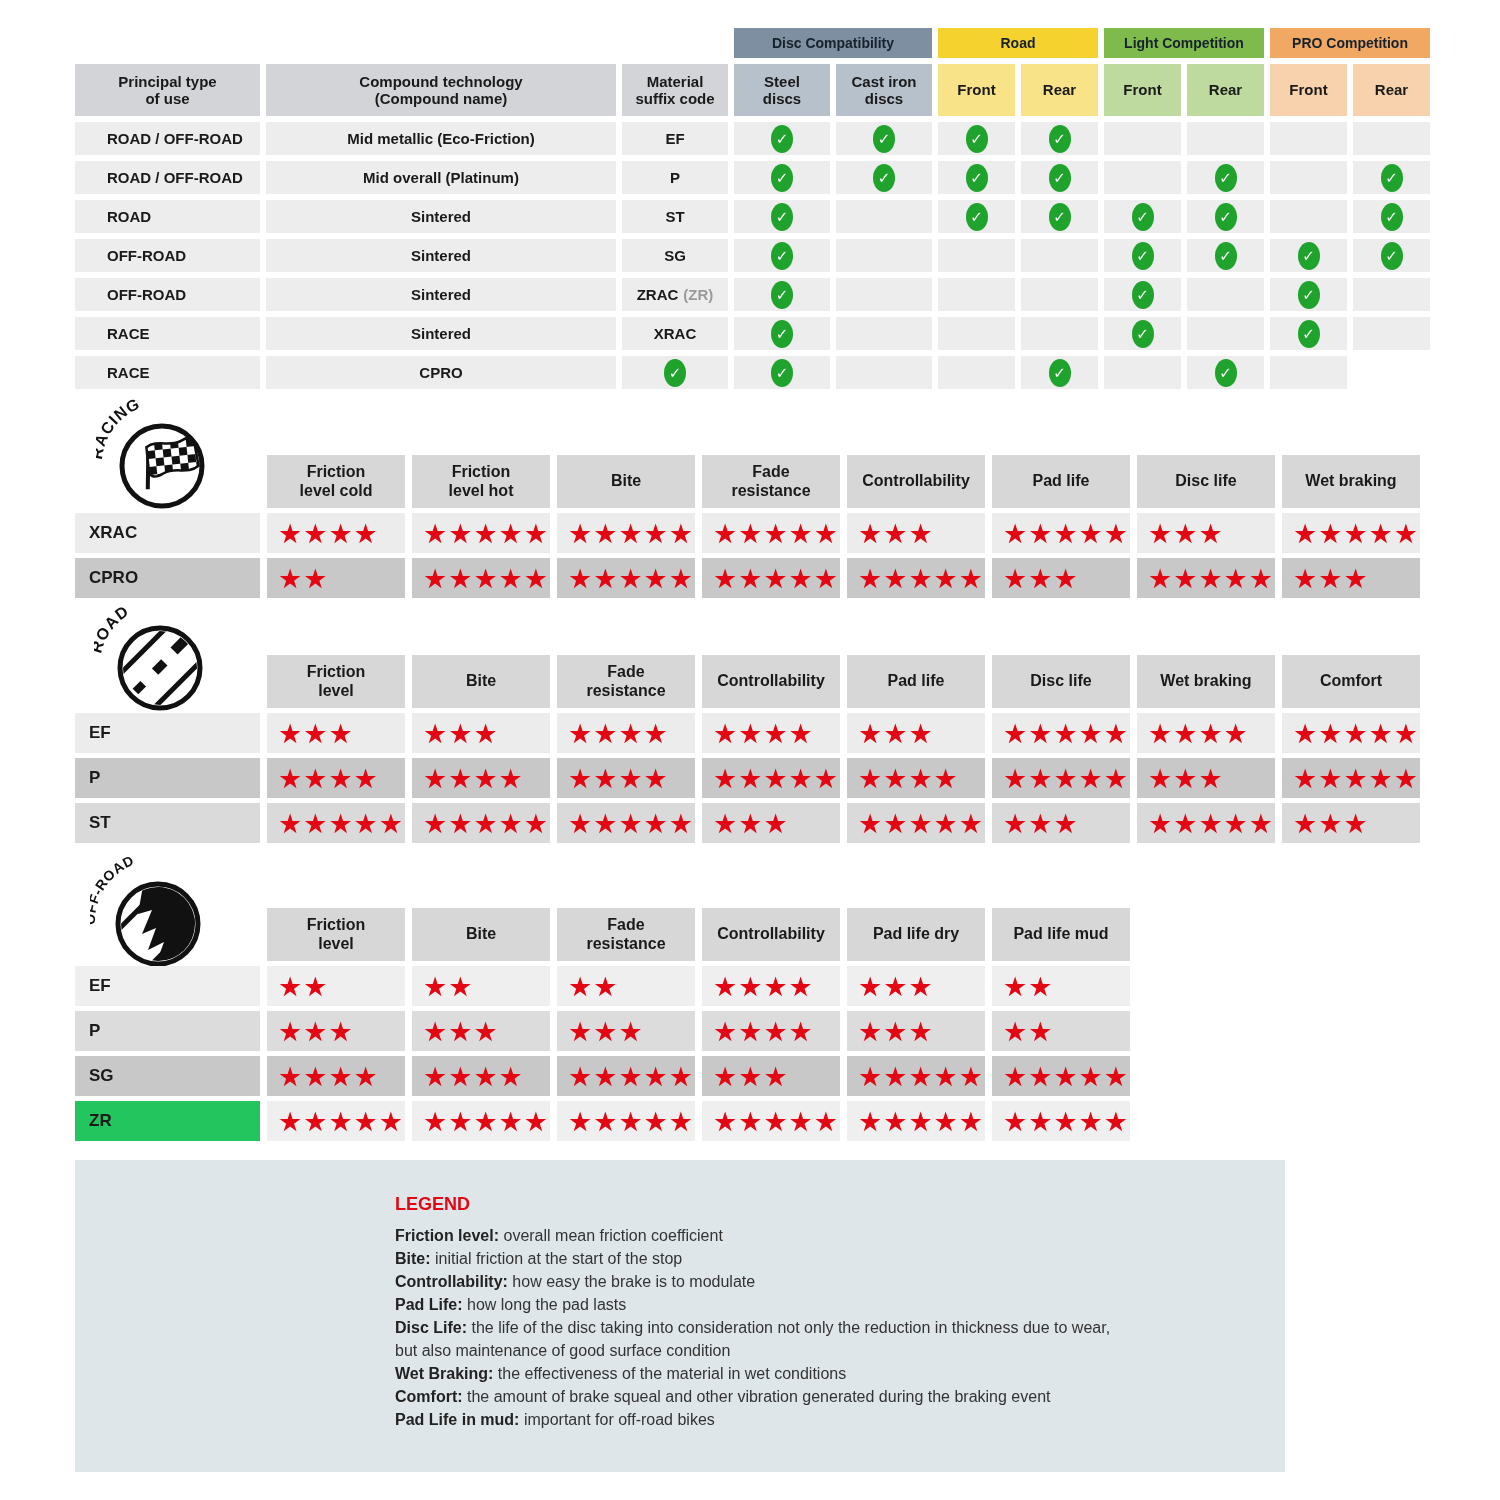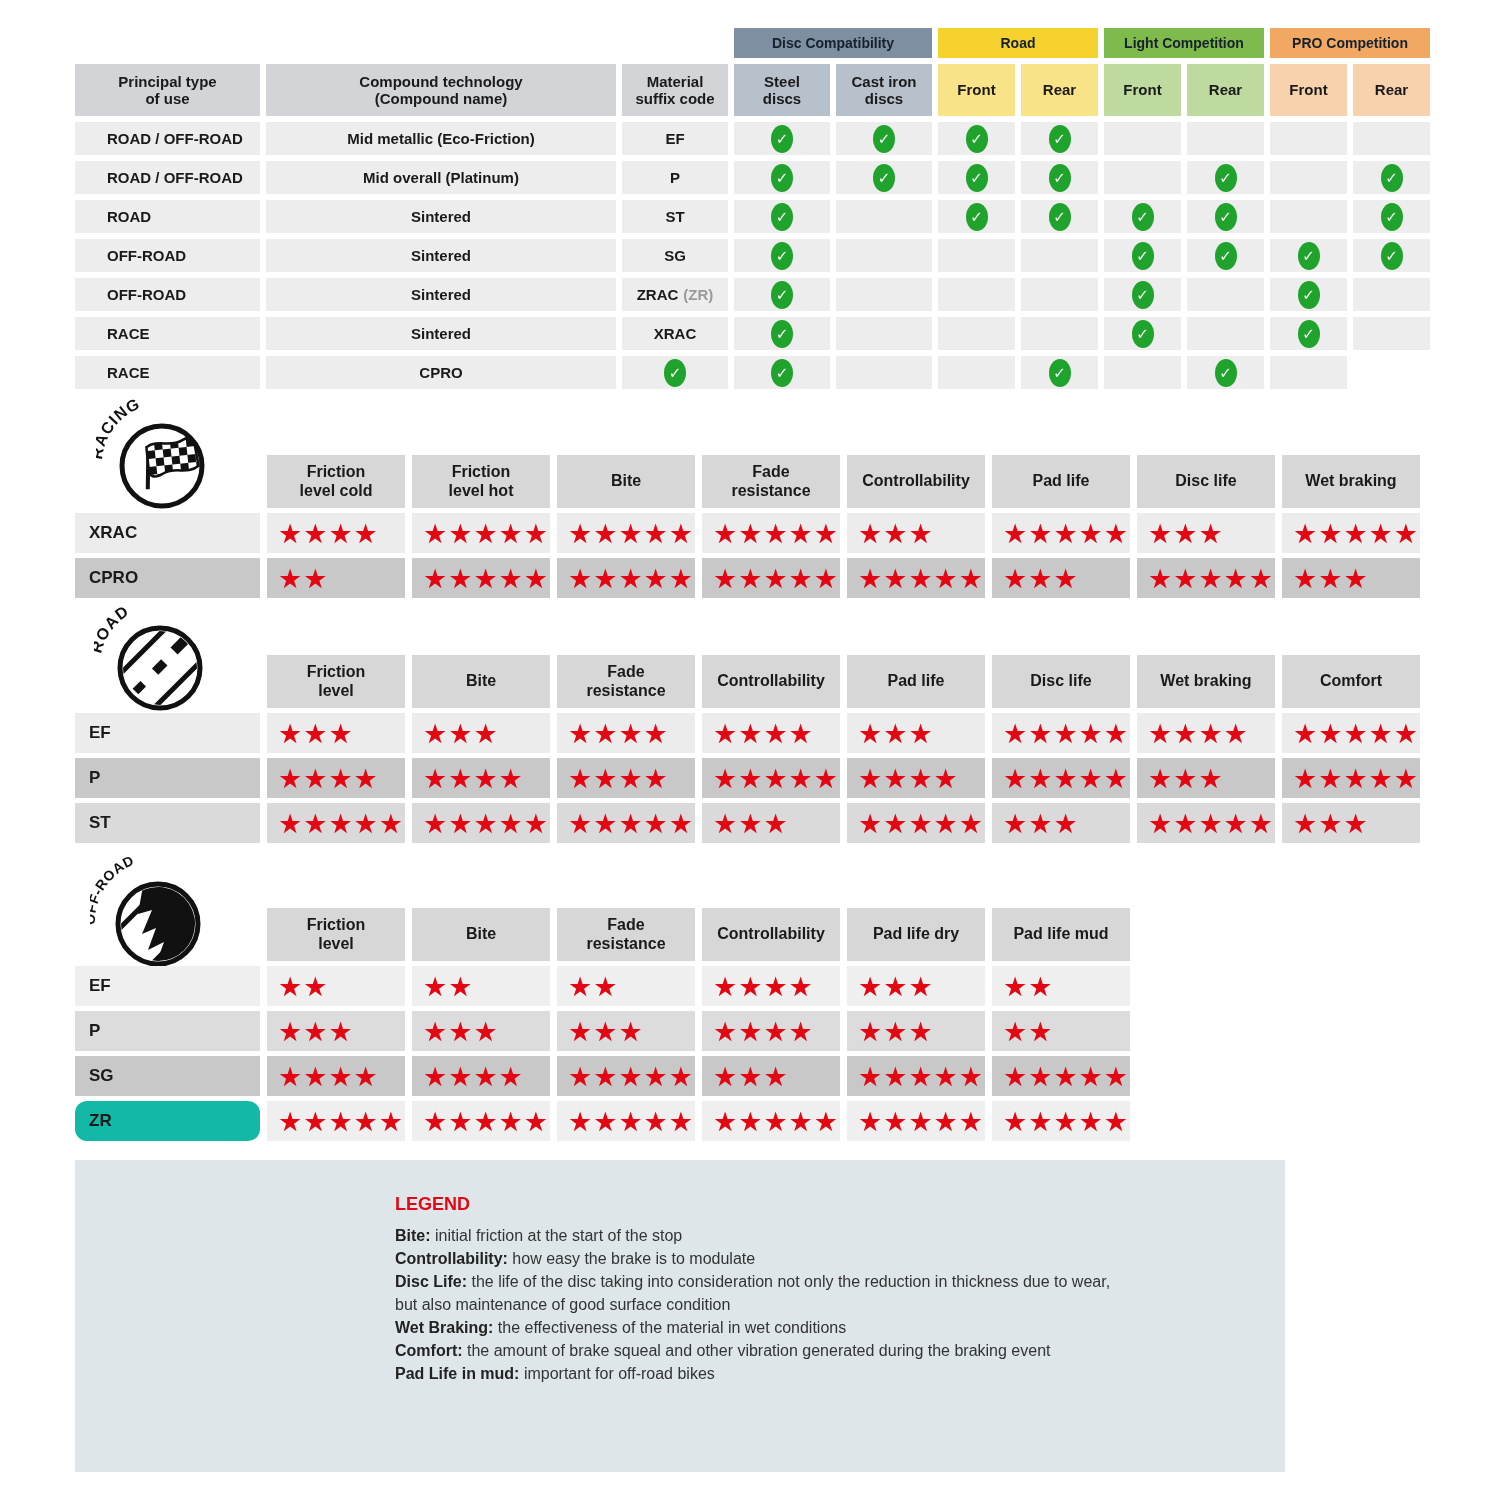--- a/index.html
+++ b/index.html
@@ -381,35 +381,37 @@
       <div class="stars" style="background: rgb(220, 220, 220);">★★★★</div>
       <div class="stars" style="background: rgb(220, 220, 220);">★★★</div>
       <div class="stars" style="background: rgb(220, 220, 220);">★★</div>
       <div class="rlabel" style="background: rgb(200, 200, 200);">SG</div>
       <div class="stars" style="background: rgb(200, 200, 200);">★★★★</div>
       <div class="stars" style="background: rgb(200, 200, 200);">★★★★</div>
       <div class="stars" style="background: rgb(200, 200, 200);">★★★★★</div>
       <div class="stars" style="background: rgb(200, 200, 200);">★★★</div>
       <div class="stars" style="background: rgb(200, 200, 200);">★★★★★</div>
       <div class="stars" style="background: rgb(200, 200, 200);">★★★★★</div>
-      <div class="rlabel" style="background: #14b8a6; border-radius: 12px;">ZR</div>
+      <div class="rlabel" style="background: #22c55e;">ZR</div>
       <div class="stars" style="background: rgb(239, 239, 239);">★★★★★</div>
       <div class="stars" style="background: rgb(239, 239, 239);">★★★★★</div>
       <div class="stars" style="background: rgb(239, 239, 239);">★★★★★</div>
       <div class="stars" style="background: rgb(239, 239, 239);">★★★★★</div>
       <div class="stars" style="background: rgb(239, 239, 239);">★★★★★</div>
       <div class="stars" style="background: rgb(239, 239, 239);">★★★★★</div>
     </div>
 
   <div class="legend">
     <div class="legend-content">
       <div class="legend-title">LEGEND</div>
       <div id="legend-items">
+          <div class="legend-line"><span class="lterm">Friction level:</span><span> overall mean friction coefficient</span></div>
           <div class="legend-line"><span class="lterm">Bite:</span><span> initial friction at the start of the stop</span></div>
           <div class="legend-line"><span class="lterm">Controllability:</span><span> how easy the brake is to modulate</span></div>
+          <div class="legend-line"><span class="lterm">Pad Life:</span><span> how long the pad lasts</span></div>
           <div class="legend-line"><span class="lterm">Disc Life:</span><span> the life of the disc taking into consideration not only the reduction in thickness due to wear,</span></div>
           <div class="legend-line"><span class="lterm"></span><span>but also maintenance of good surface condition</span></div>
           <div class="legend-line"><span class="lterm">Wet Braking:</span><span> the effectiveness of the material in wet conditions</span></div>
           <div class="legend-line"><span class="lterm">Comfort:</span><span> the amount of brake squeal and other vibration generated during the braking event</span></div>
           <div class="legend-line"><span class="lterm">Pad Life in mud:</span><span> important for off-road bikes</span></div>
         </div>
     </div>
   </div>
 
 </div>

